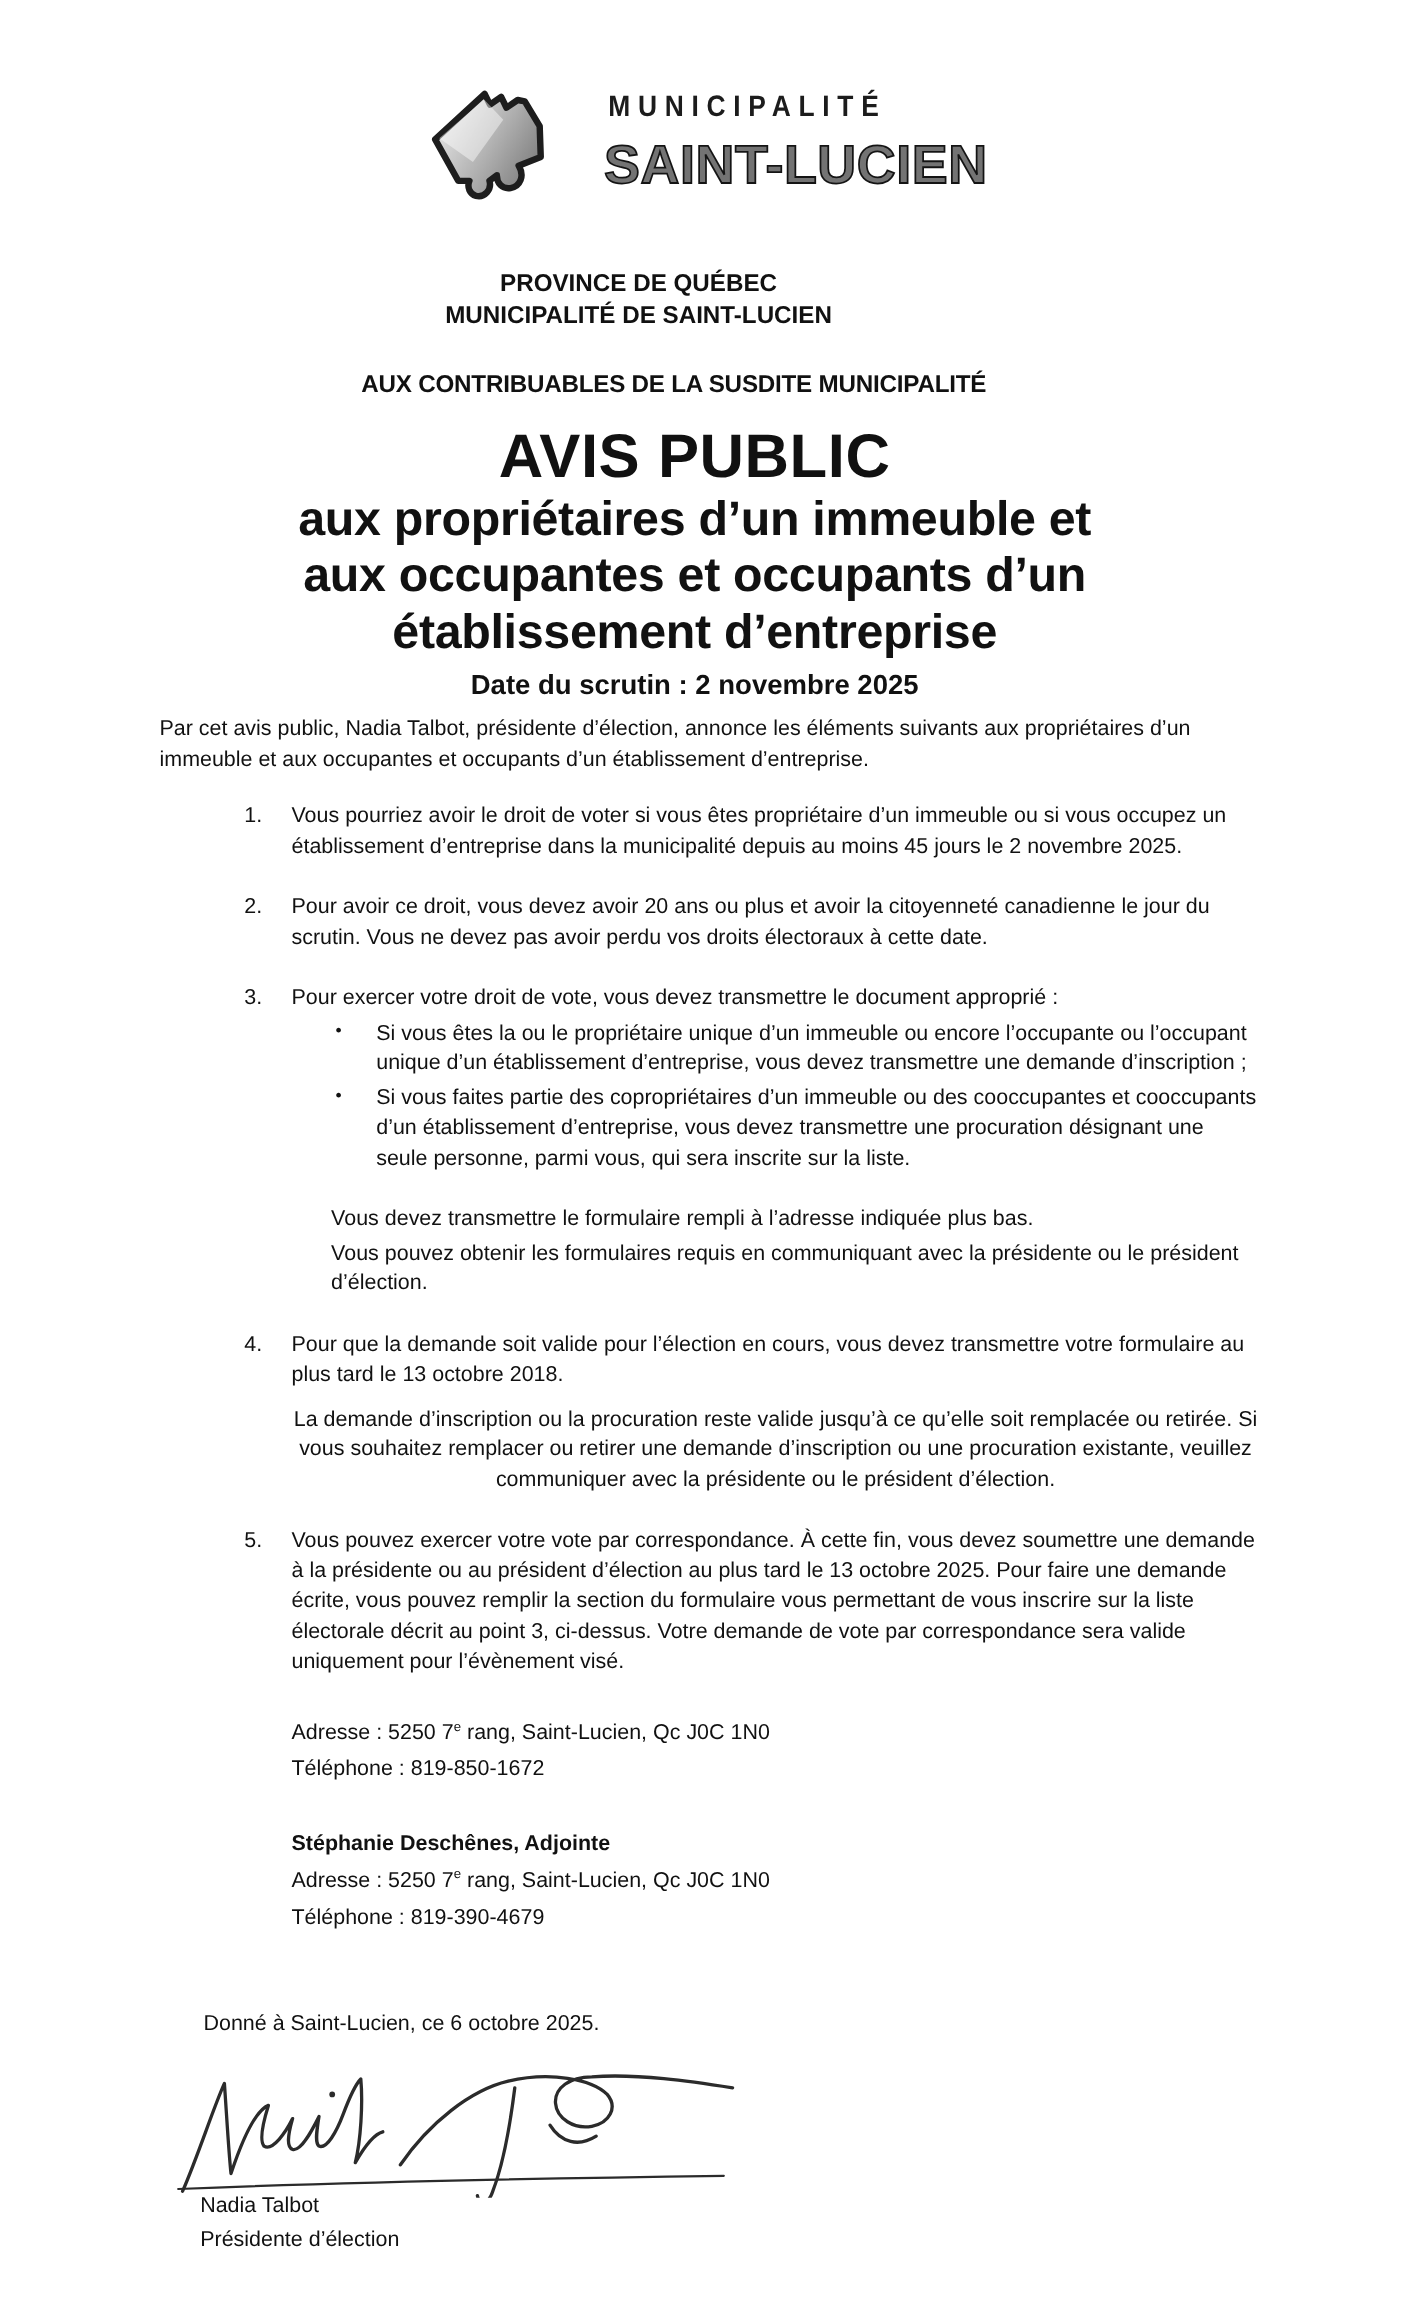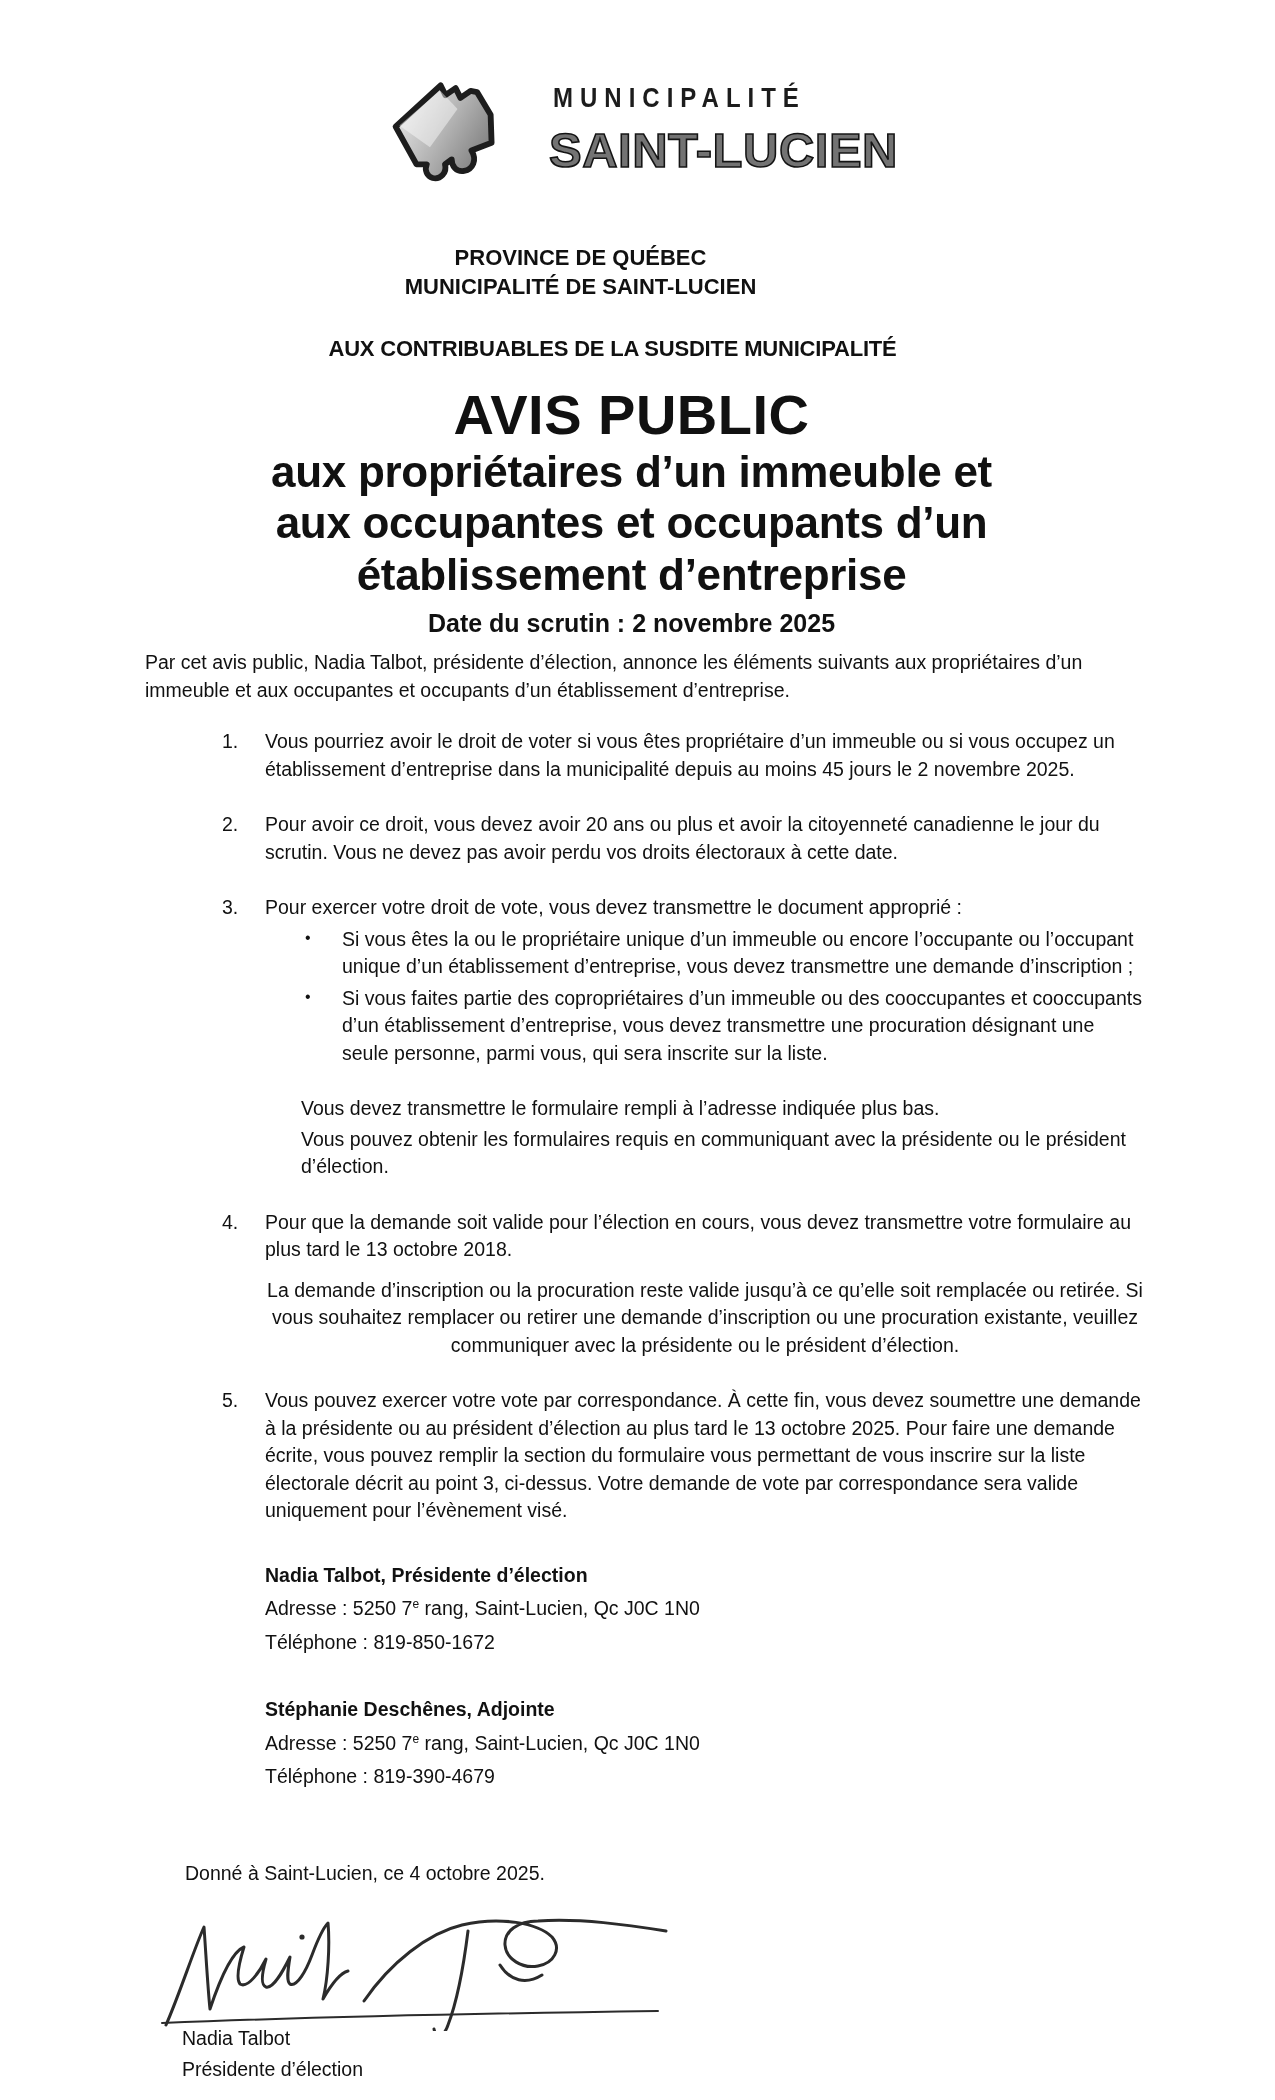--- a/index.html
+++ b/index.html
@@ -153,32 +153,31 @@
       </div>
     </div>
 
     <div class="item">
       <div class="item-num">5.</div>
       <div class="item-txt">Vous pouvez exercer votre vote par correspondance. À cette fin, vous devez soumettre une demande à la présidente ou au président d’élection au plus tard le 13 octobre 2025. Pour faire une demande écrite, vous pouvez remplir la section du formulaire vous permettant de vous inscrire sur la liste électorale décrit au point 3, ci-dessus. Votre demande de vote par correspondance sera valide uniquement pour l’évènement visé.</div>
     </div>
   </div>
 
   <div class="contact">
-    <div class="contact-name">Nadia Talbot, Présidente d’élection</div>
     <div><span>Adresse : 5250 7</span><sup>e</sup><span> rang, Saint-Lucien, Qc J0C 1N0</span></div>
     <div>Téléphone : 819-850-1672</div>
   </div>
 
   <div class="contact">
     <div class="contact-name">Stéphanie Deschênes, Adjointe</div>
     <div><span>Adresse : 5250 7</span><sup>e</sup><span> rang, Saint-Lucien, Qc J0C 1N0</span></div>
     <div>Téléphone : 819-390-4679</div>
   </div>
 
-  <div class="given">Donné à Saint-Lucien, ce 4 octobre 2025.</div>
+  <div class="given">Donné à Saint-Lucien, ce 6 octobre 2025.</div>
 
   <div class="sig-block">
     <svg class="sig-svg" viewBox="0 0 560 130" aria-hidden="true">
       <g fill="none" stroke="#2b2b2b" stroke-width="3" stroke-linecap="round" stroke-linejoin="round">
 
         <path d="M16 124 C30 92 44 48 54 26 C56 54 58 90 60 108 C72 72 84 50 94 46 C89 62 86 78 90 83 C98 88 110 70 116 58 C112 72 110 84 116 86 C124 88 134 68 140 56 C138 68 136 80 140 83 C147 86 156 70 162 54 C168 38 174 26 178 22 C180 44 178 78 173 98 C181 84 190 72 198 70"></path>
         <circle cx="152" cy="36" r="2.6" fill="#2b2b2b" stroke="none"></circle>
 
         <path d="M214 100 C240 62 278 32 312 24 C350 15 388 22 402 36 C412 48 404 62 388 65 C372 68 356 58 355 44 C354 30 368 20 388 20 C430 17 478 24 516 30"></path>
         <path d="M318 30 C314 62 308 98 298 124 C294 136 286 138 284 128"></path>

